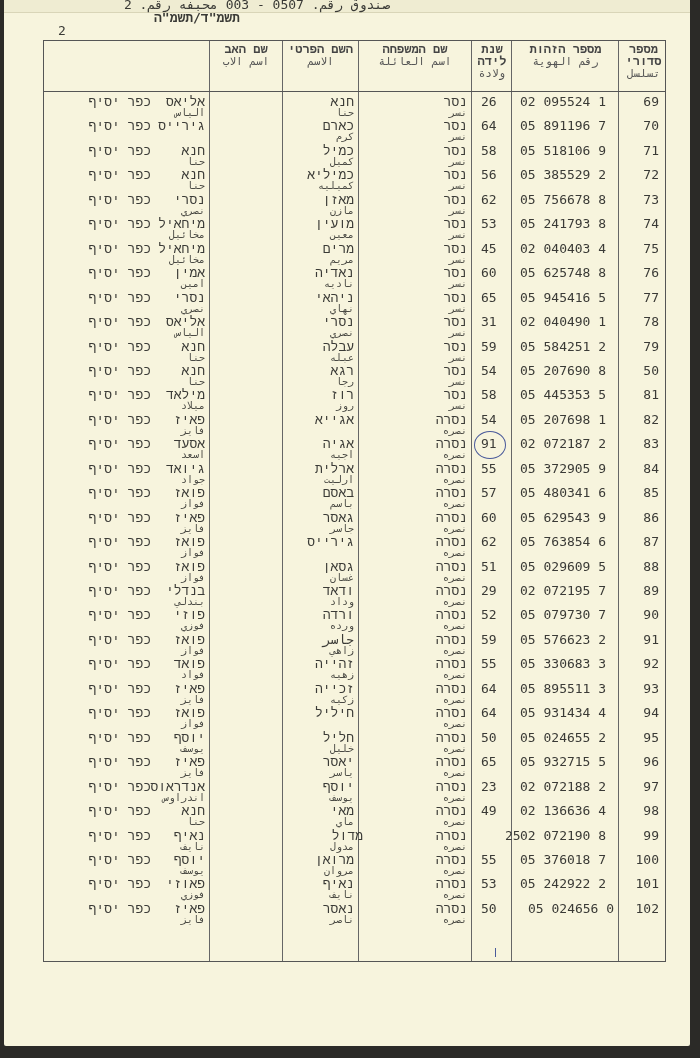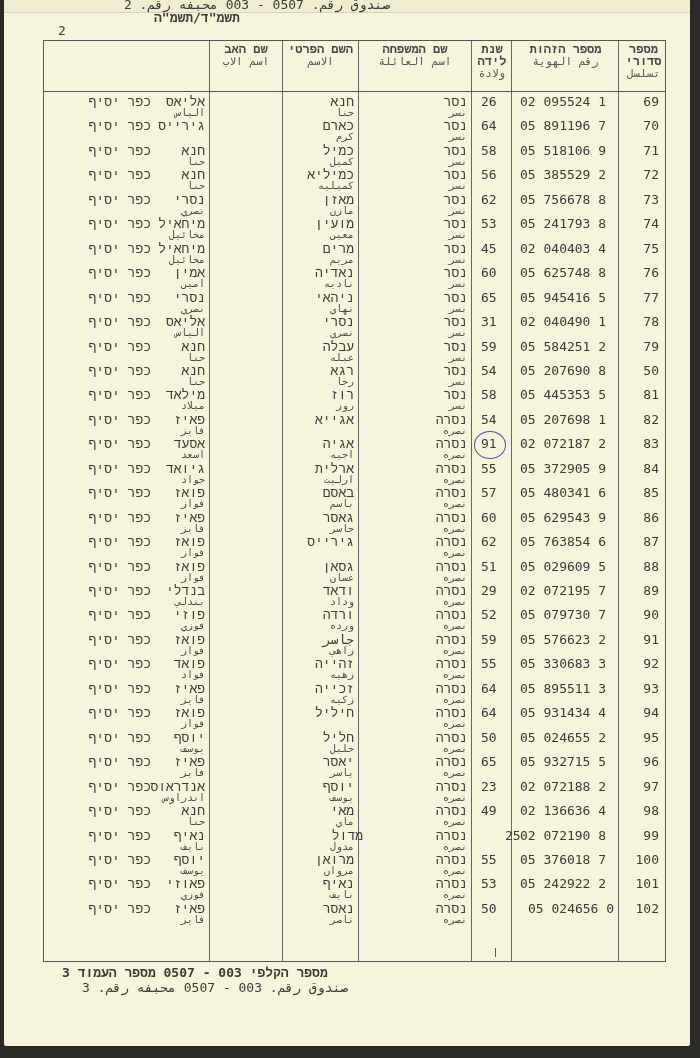--- a/index.html
+++ b/index.html
@@ -452,15 +452,13 @@
           <span class="cell heb" style="right:311px">נאסר</span>
           <span class="sub" style="right:311px">ناصر</span>
           <span class="cell heb" style="right:460px">פאיז</span>
           <span class="sub" style="right:460px">فايز</span>
           <span class="cell heb" style="right:514px">כפר יסיף</span>
         </div>
       </div>
     <div class="pen" style="left:451px;top:907px;height:9px;"></div>
   </div>
 
-  <div class="foot" style="left:58px;top:965px;font-weight:bold;">מספר הקלפי   003 - 0507   מספר העמוד 3</div>
-  <div class="foot" style="left:78px;top:980px;">صندوق رقم.   003 - 0507   محبفه رقم. 3</div>
 </div>
 
 </body></html>

